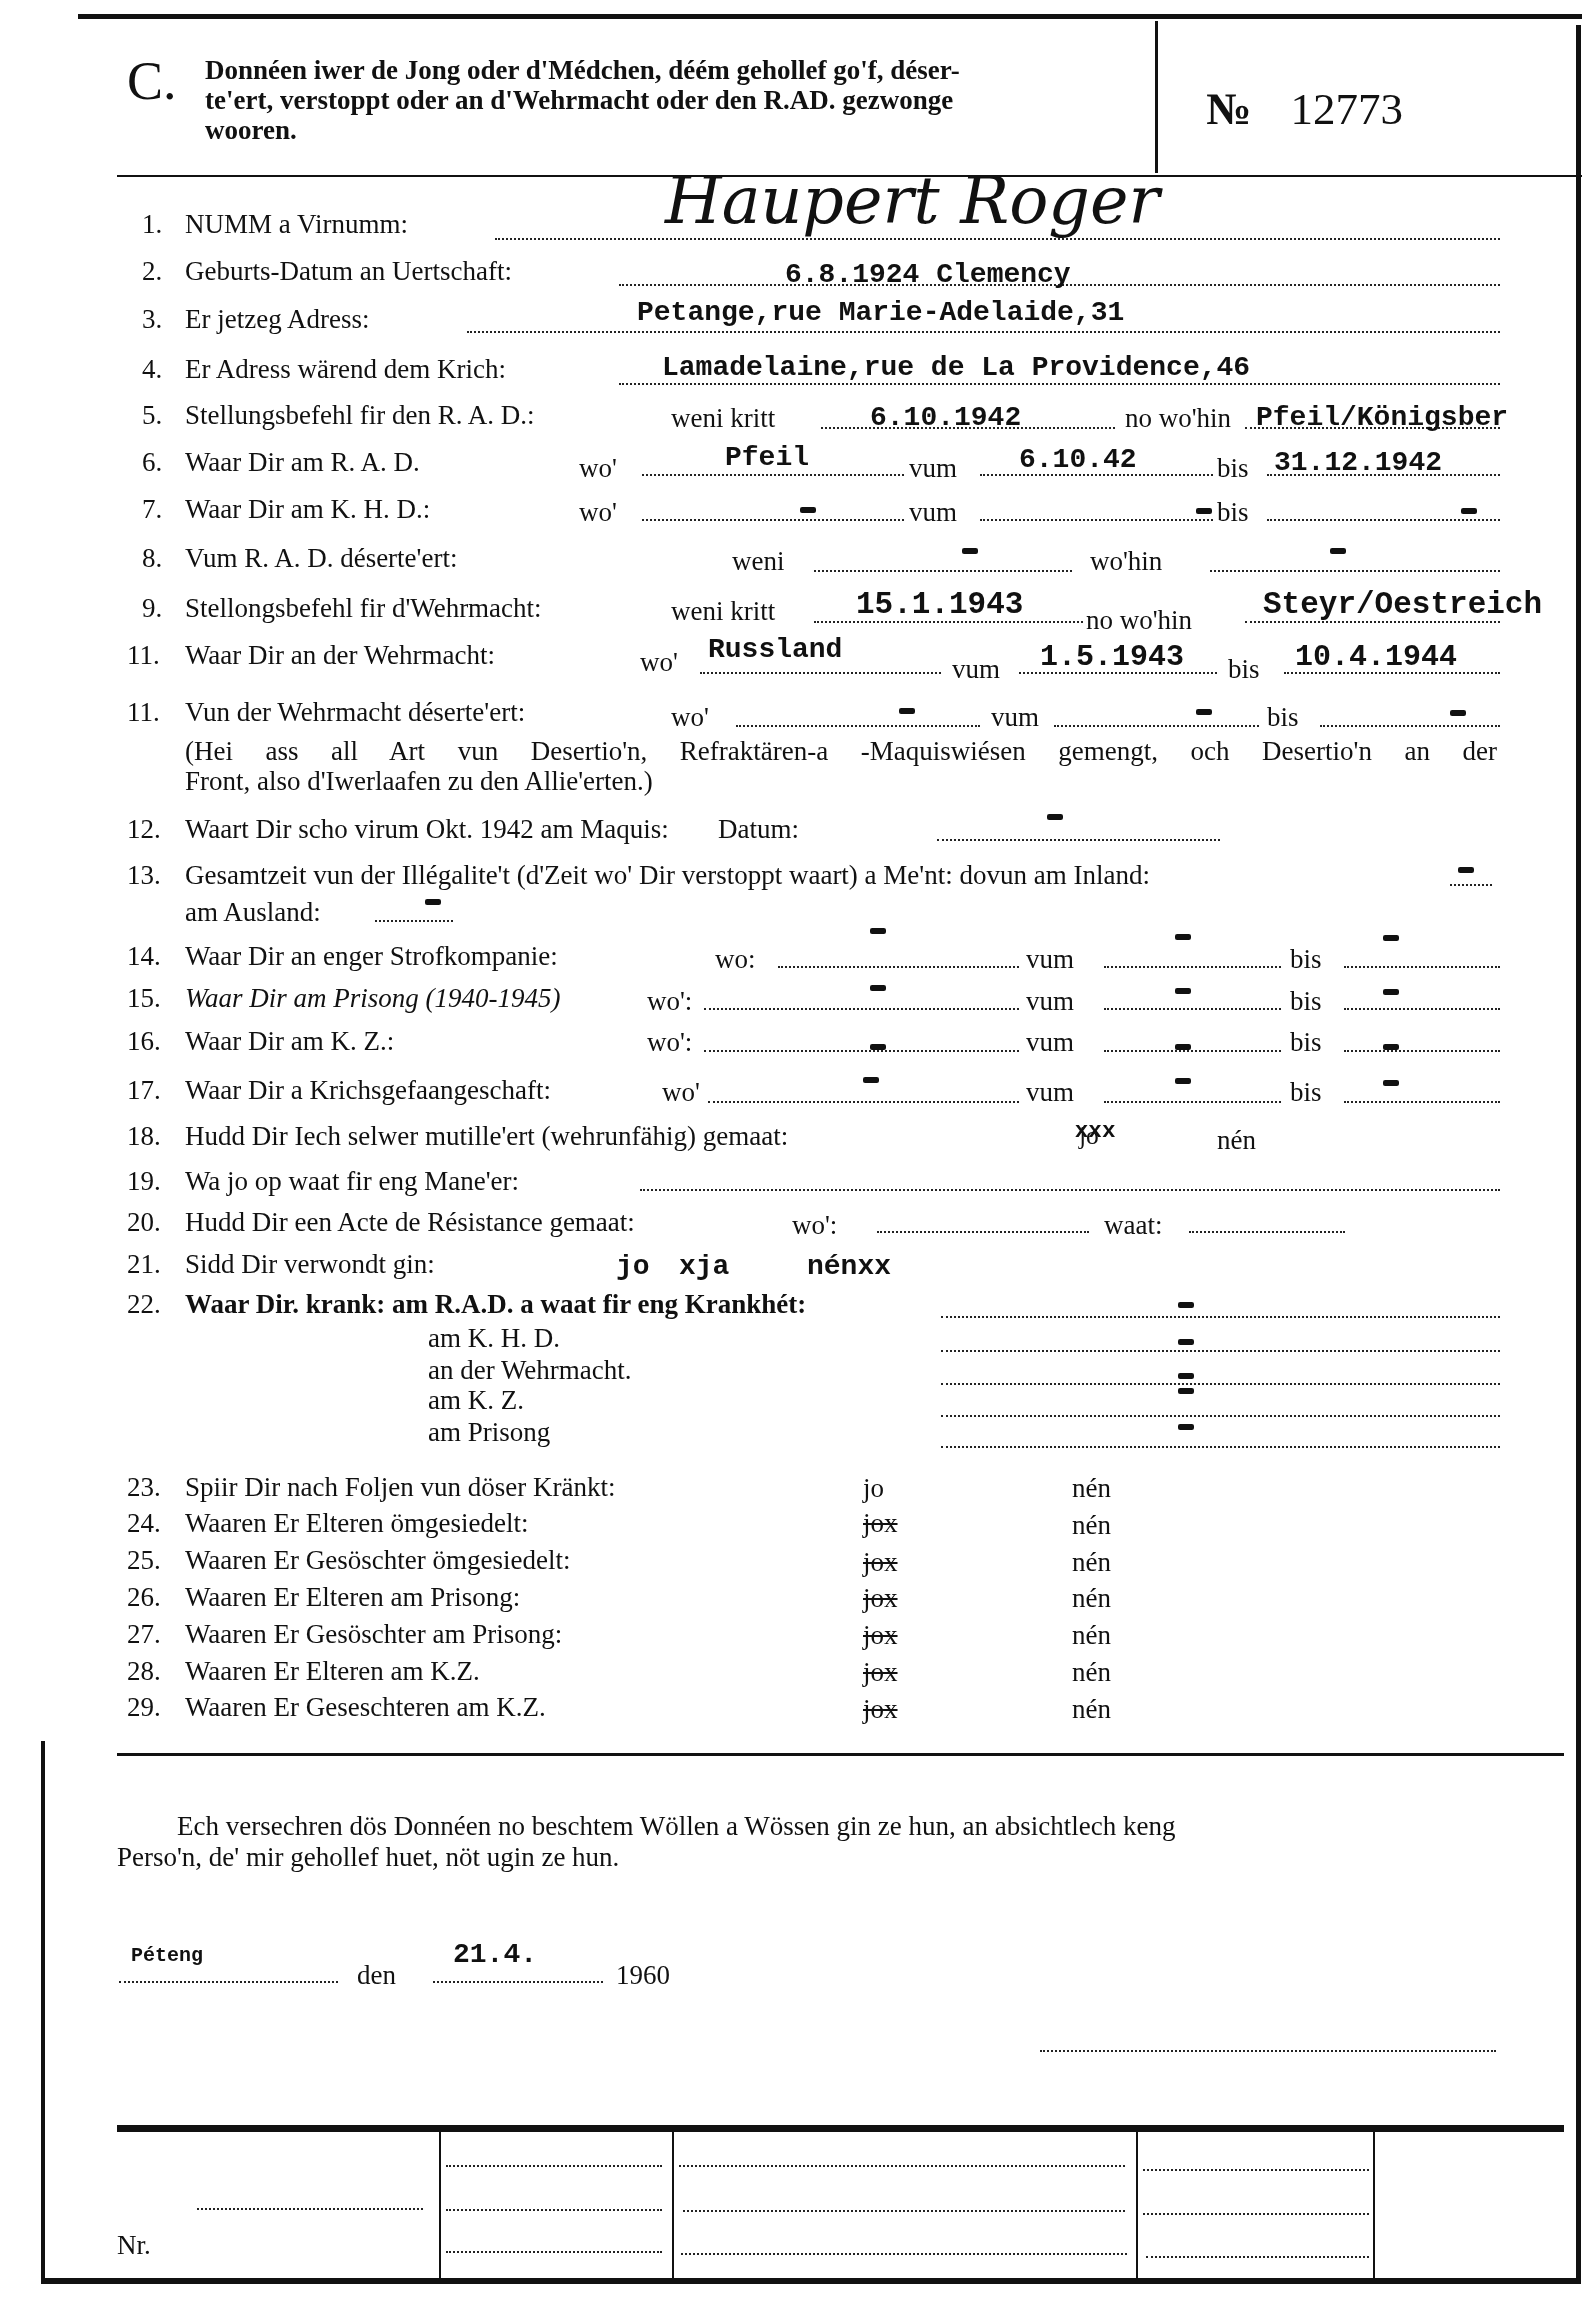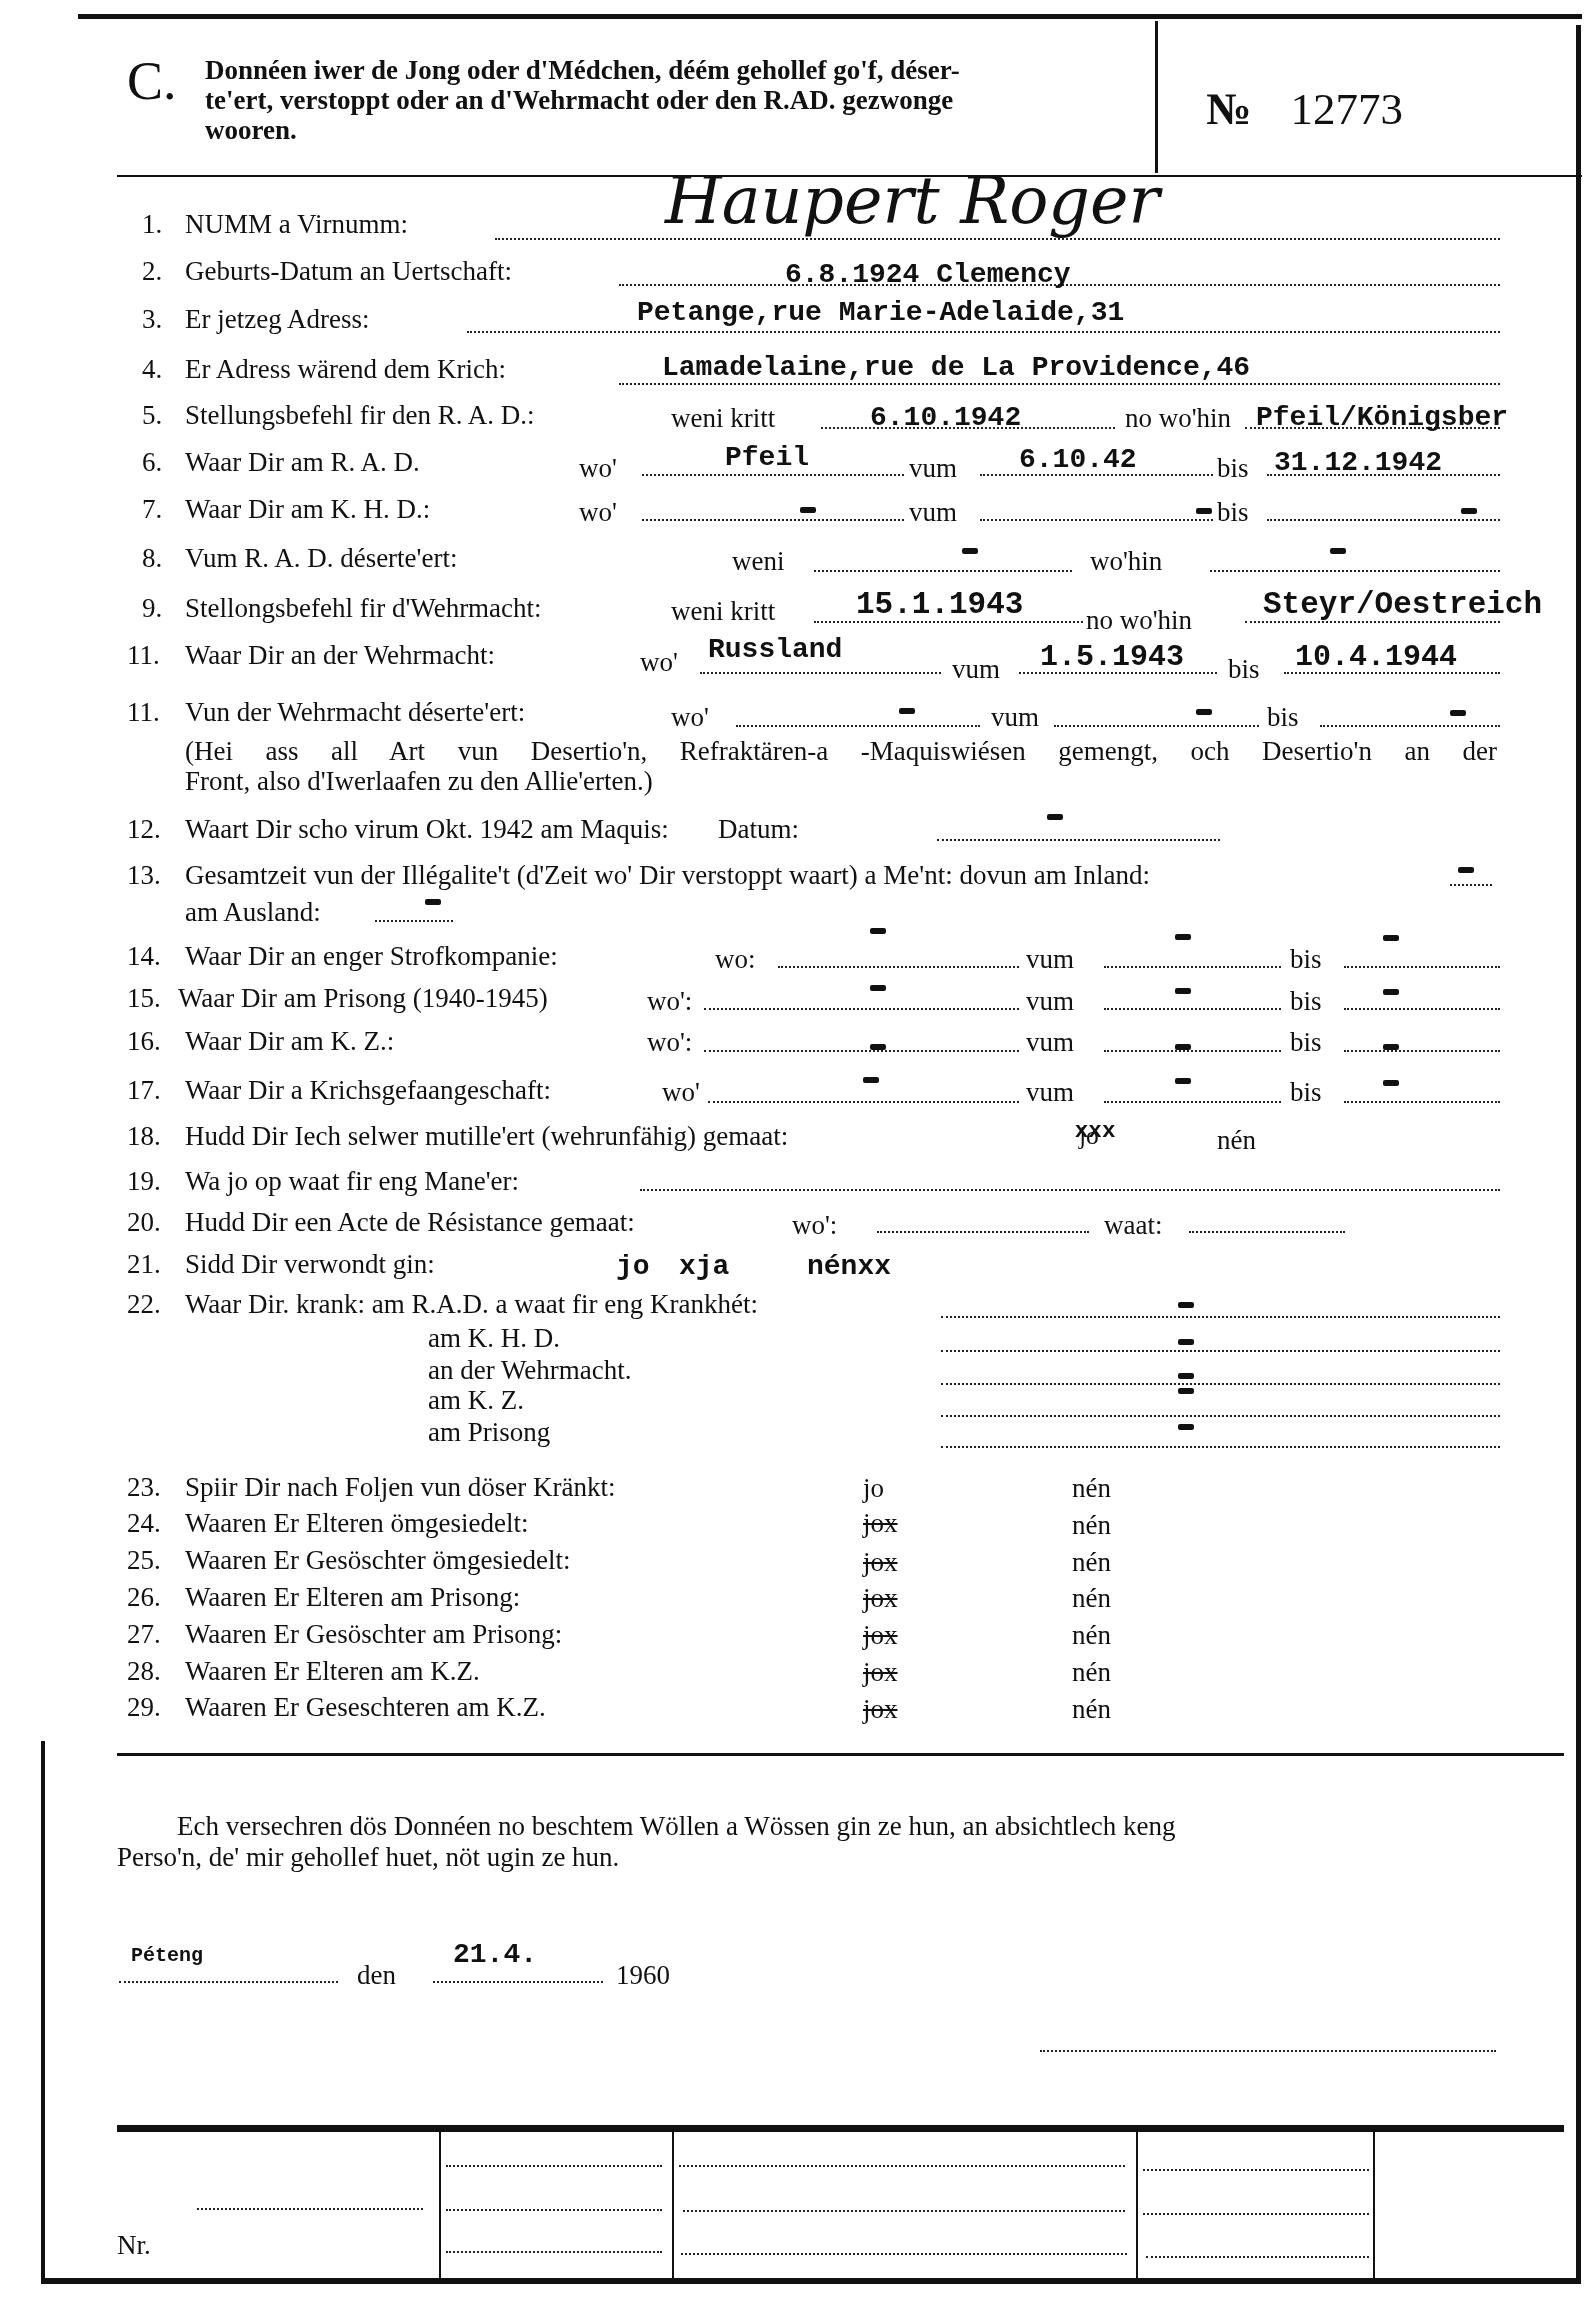--- a/index.html
+++ b/index.html
@@ -183,21 +183,21 @@
   <span class="num" style="left:1026px;top:944px;">vum</span>
   <div class="dots" style="left:1104px;top:966px;width:177px;"></div>
   <div class="dash" style="left:1175px;top:934px;"></div>
   <span class="num" style="left:1290px;top:944px;">bis</span>
   <div class="dots" style="left:1344px;top:966px;width:156px;"></div>
   <div class="dash" style="left:1383px;top:935px;"></div>
 </div>
 
 <div>
   <span class="num" style="left:127px;top:983px;">15.</span>
-  <span class="num" style="left:178px;top:983px;">Waar Dir am Prisong (1940-1945)</span>
+  <span class="num" style="left:185px;top:983px;font-style:italic;">Waar Dir am Prisong (1940-1945)</span>
   <span class="num" style="left:647px;top:986px;">wo':</span>
   <div class="dots" style="left:704px;top:1008px;width:315px;"></div>
   <div class="dash" style="left:870px;top:985px;"></div>
   <span class="num" style="left:1026px;top:986px;">vum</span>
   <div class="dots" style="left:1104px;top:1008px;width:177px;"></div>
   <div class="dash" style="left:1175px;top:988px;"></div>
   <span class="num" style="left:1290px;top:986px;">bis</span>
   <div class="dots" style="left:1344px;top:1008px;width:156px;"></div>
   <div class="dash" style="left:1383px;top:989px;"></div>
 </div>
@@ -258,21 +258,21 @@
 <div>
   <span class="num" style="left:127px;top:1249px;">21.</span>
   <span class="num" style="left:185px;top:1249px;">Sidd Dir verwondt gin:</span>
   <span class="abs type" style="left:616px;top:1251px;font-size:28px;">jo</span>
   <span class="abs type" style="left:679px;top:1251px;font-size:28px;">xja</span>
   <span class="abs type" style="left:807px;top:1251px;font-size:28px;">nénxx</span>
 </div>
 
 <div>
   <span class="num" style="left:127px;top:1289px;">22.</span>
-  <span class="num" style="left:185px;top:1289px;">Waar Dir. krank: am R.A.D. a waat fir eng Krankhét:</span>
+  <span class="num" style="left:185px;top:1289px;font-weight:bold;">Waar Dir. krank: am R.A.D. a waat fir eng Krankhét:</span>
   <div class="dots" style="left:941px;top:1316px;width:559px;"></div>
   <div class="dash" style="left:1178px;top:1302px;"></div>
 
   <span class="num" style="left:428px;top:1323px;">am K. H. D.</span>
   <div class="dots" style="left:941px;top:1350px;width:559px;"></div>
   <div class="dash" style="left:1178px;top:1339px;"></div>
 
   <span class="num" style="left:428px;top:1355px;">an der Wehrmacht.</span>
   <div class="dots" style="left:941px;top:1383px;width:559px;"></div>
   <div class="dash" style="left:1178px;top:1373px;"></div>

